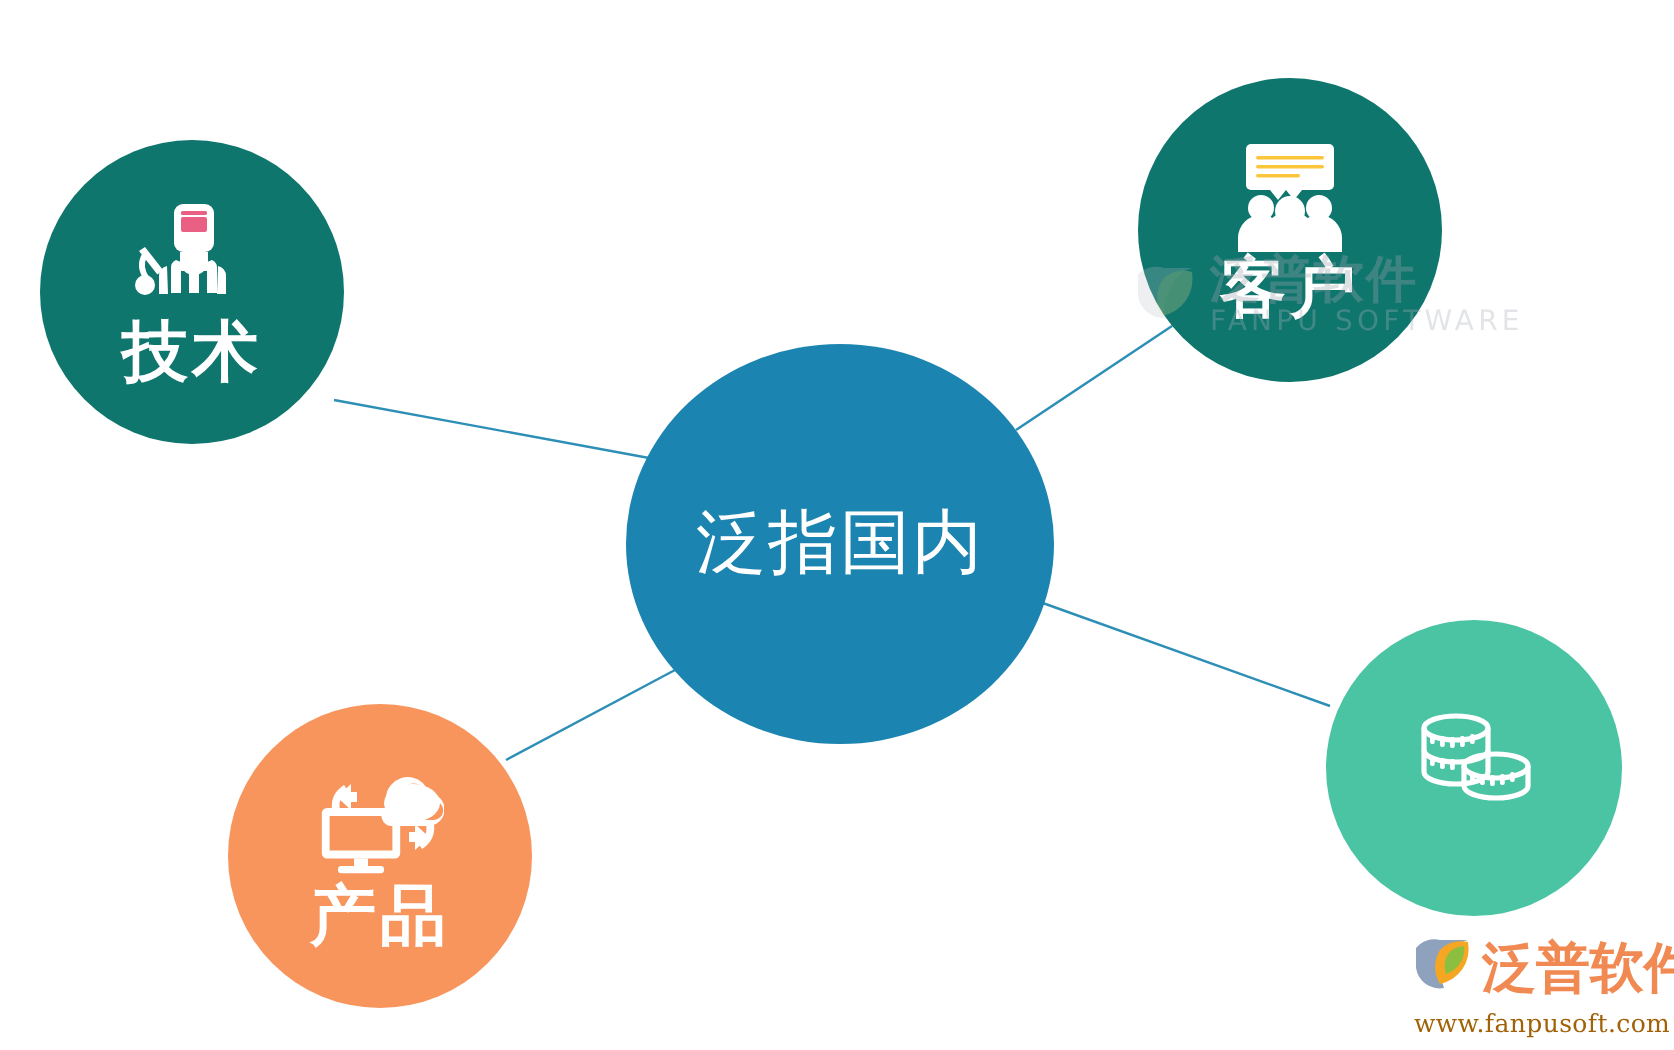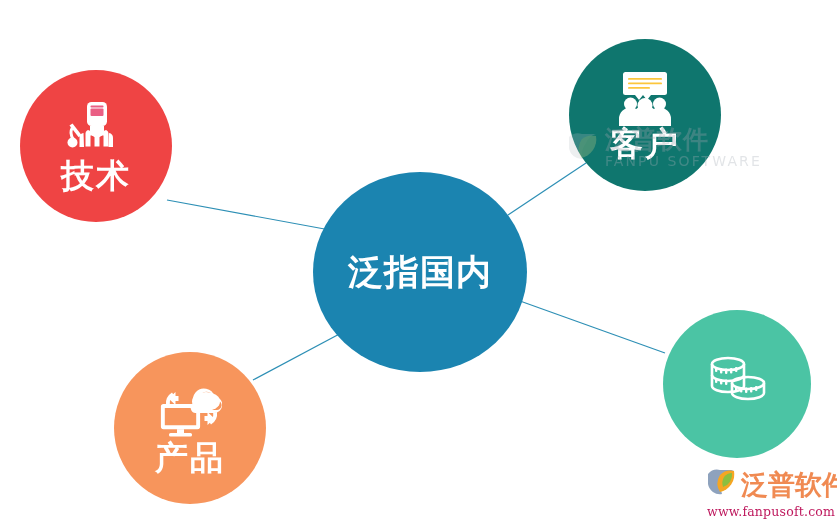--- a/index.html
+++ b/index.html
@@ -55,21 +55,21 @@
   #node-center {
     left: 313px;
     top: 172px;
     width: 214px;
     height: 200px;
     z-index: 3;
   }
   #node-center .hub-label {
     color: #ffffff;
     font-size: 35px;
-    font-weight: 700;
+    font-weight: 400;
     line-height: 1.32;
     letter-spacing: 1px;
     text-align: left;
     white-space: nowrap;
   }
   
   #node-tech   { left: 20px;  top: 70px;  width: 152px; height: 152px; }
   #node-client { left: 569px; top: 39px;  width: 152px; height: 152px; }
   #node-product{ left: 114px; top: 352px; width: 152px; height: 152px; }
   #node-manage { left: 663px; top: 310px; width: 148px; height: 148px; }
@@ -134,21 +134,21 @@
     font-weight: 700;
     color: #f08a52;
     line-height: 1;
     letter-spacing: 0px;
     margin-left: 3px;
     white-space: nowrap;
   }
   #brand-logo .logo-url {
     font-family: "DejaVu Serif", "Liberation Serif", serif;
     font-size: 12.5px;
-    color: #be185d;
+    color: #a16207;
     letter-spacing: 0.2px;
     margin-top: 3px;
     margin-left: 1px;
     white-space: nowrap;
   }
 </style>
 </head>
 <body>
 
 <div id="canvas">
@@ -157,21 +157,21 @@
     <line x1="167" y1="200" x2="330" y2="230" stroke="#2d8fb5" stroke-width="1.2"></line>
     <line x1="586" y1="163" x2="508" y2="215" stroke="#2d8fb5" stroke-width="1.2"></line>
     <line x1="253" y1="380" x2="345" y2="331" stroke="#2d8fb5" stroke-width="1.2"></line>
     <line x1="520" y1="301" x2="665" y2="353" stroke="#2d8fb5" stroke-width="1.2"></line>
   </svg>
 
   <div class="node" id="node-center" style="background:#1b84b0;">
     <div class="hub-label">泛指国内</div>
   </div>
 
-  <div class="node" id="node-tech" style="background:#ef4444;">
+  <div class="node" id="node-tech" style="background:#0f766e;">
     <span class="node-icon">
       <svg width="62" height="56" viewBox="0 0 62 56">
         <g fill="#ffffff">
 
           <rect x="22" y="1" width="20" height="24" rx="4.5"></rect>
           <rect x="25.5" y="7.5" width="13" height="7.5" rx="1" fill="#ea5f84"></rect>
           <rect x="25.5" y="4.5" width="13" height="2" rx="0.8" fill="#ea5f84"></rect>
 
           <path d="M25 25 h14 v4.5 a7 7 0 0 1 -14 0 z"></path>
 

